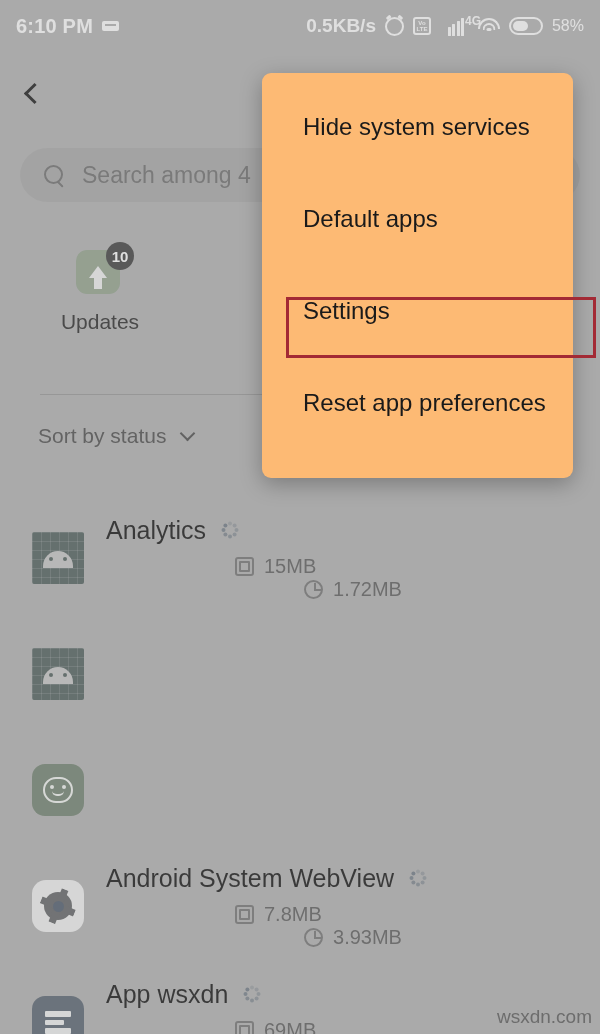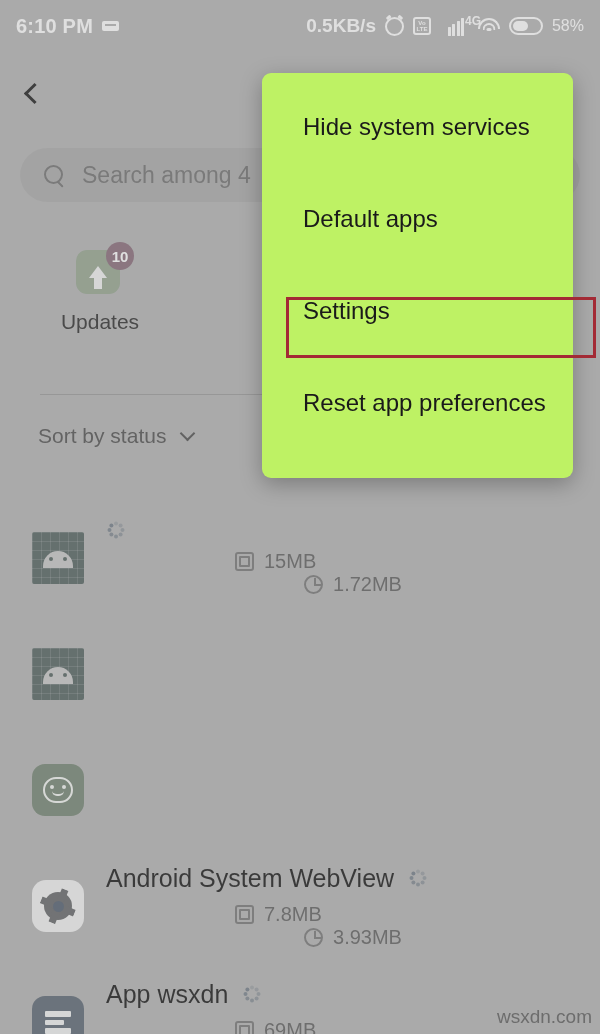--- a/index.html
+++ b/index.html
@@ -276,21 +276,21 @@
   }
   .data-icon::before {
     content:""; position:absolute; left: 50%; top: 7px; width: 7px; height: 2px;
     background:#757575;
   }
 
   
   #popup-menu {
     position: absolute; left: 262px; top: 73px;
     width: 311px; height: 405px;
-    background: #bef264; border-radius: 9px;
+    background: #fdba74; border-radius: 9px;
     box-shadow: 0 6px 22px rgba(0,0,0,0.28);
     padding-top: 8px;
     z-index: 20;
   }
   .menu-item {
     height: 92px; display: flex; align-items: center;
     padding-left: 41px;
     font-size: 24px; color: #1a1a1a; white-space: nowrap;
   }
   #menu-item-reset {
@@ -365,21 +365,21 @@
       <span id="search-icon"></span>
       <span id="search-placeholder">Search among 4</span>
     </div>
 
     <div id="quick-actions">
       <div class="qa-item">
         <div class="qa-icon-wrap">
           <div id="updates-icon">
             <span id="updates-arrow"></span>
           </div>
-          <div id="updates-badge" style="background: #ec4899;">10</div>
+          <div id="updates-badge" style="background: #404040;">10</div>
         </div>
         <div class="qa-label">Updates</div>
       </div>
       <div class="qa-item">
         <div class="qa-icon-wrap">
           <div id="uninstall-icon">
             <span id="uninstall-lid"></span>
             <span id="uninstall-can">
                 <i></i>
                 <i></i>
@@ -398,20 +398,21 @@
     </div>
 
     <div id="app-list">
 
       <div class="app-row">
         <div class="app-icon icon-android-grid">
             <span class="droid-head"></span>
           </div>
         <div class="app-info">
           <div class="app-name-row">
+            <span class="app-name">Analytics</span>
             <span class="spinner">
                 <i style="transform: translate(3.9801e-16px, -6.5px); opacity: 0.35;"></i>
                 <i style="transform: translate(4.59619px, -4.59619px); opacity: 0.43;"></i>
                 <i style="transform: translate(6.5px, 0px); opacity: 0.51;"></i>
                 <i style="transform: translate(4.59619px, 4.59619px); opacity: 0.59;"></i>
                 <i style="transform: translate(3.9801e-16px, 6.5px); opacity: 0.68;"></i>
                 <i style="transform: translate(-4.59619px, 4.59619px); opacity: 0.76;"></i>
                 <i style="transform: translate(-6.5px, 7.9602e-16px); opacity: 0.84;"></i>
                 <i style="transform: translate(-4.59619px, -4.59619px); opacity: 0.92;"></i>
               </span>

